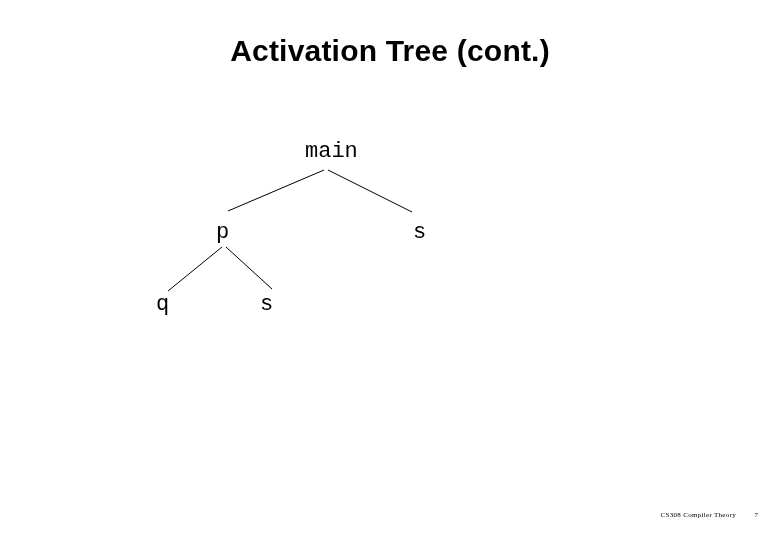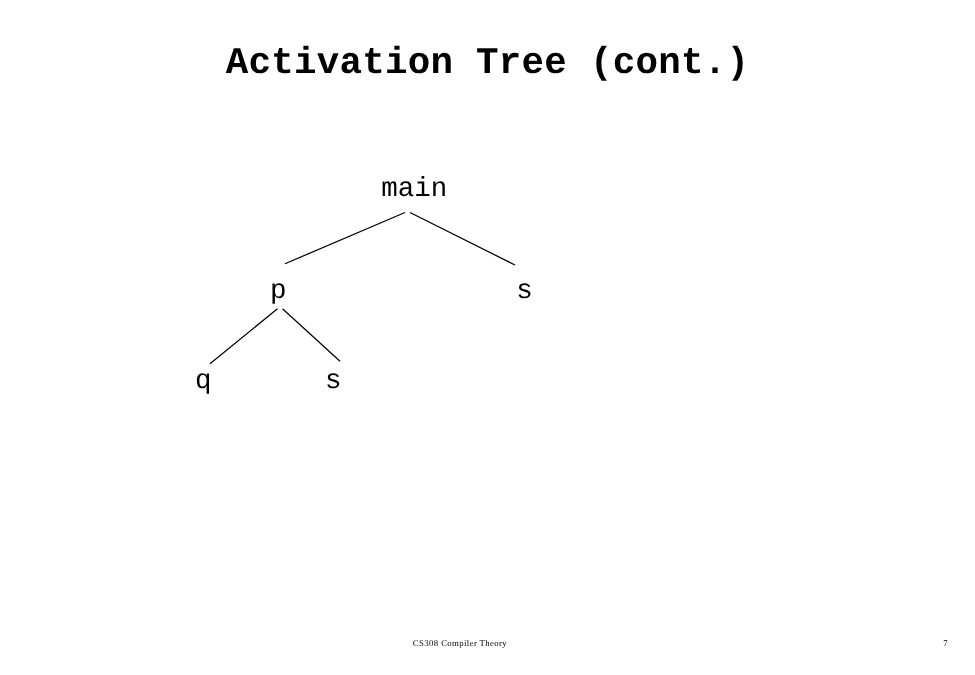--- a/index.html
+++ b/index.html
@@ -21,21 +21,21 @@
   #slide-title {
     position: absolute;
     left: 0;
     top: 33px;
     width: 780px;
     text-align: center;
     font-size: 30px;
     font-weight: bold;
     line-height: 36px;
     letter-spacing: 0.2px;
-    font-family: Liberation Mono, monospace;
+    font-family: Liberation Sans, sans-serif;
     white-space: nowrap;
   }
   #tree-canvas {
     position: absolute;
     left: 0;
     top: 0;
     width: 780px;
     height: 540px;
   }
   .tree-node {
@@ -49,21 +49,21 @@
   #node-main   { left: 305px; top: 141px; }
   #node-p      { left: 216px; top: 222px; }
   #node-s1     { left: 413px; top: 222px; }
   #node-q      { left: 156px; top: 294px; }
   #node-s2     { left: 260px; top: 294px; }
   #footer-text {
     position: absolute;
     left: 0;
     top: 511px;
     width: 736px;
-    text-align: center;
+    text-align: right;
     font-size: 7px;
     line-height: 9px;
     font-family: "Liberation Serif", "DejaVu Serif", serif;
     color: #000000;
     letter-spacing: 0.3px;
   }
   #page-number {
     position: absolute;
     right: 22px;
     top: 511px;

